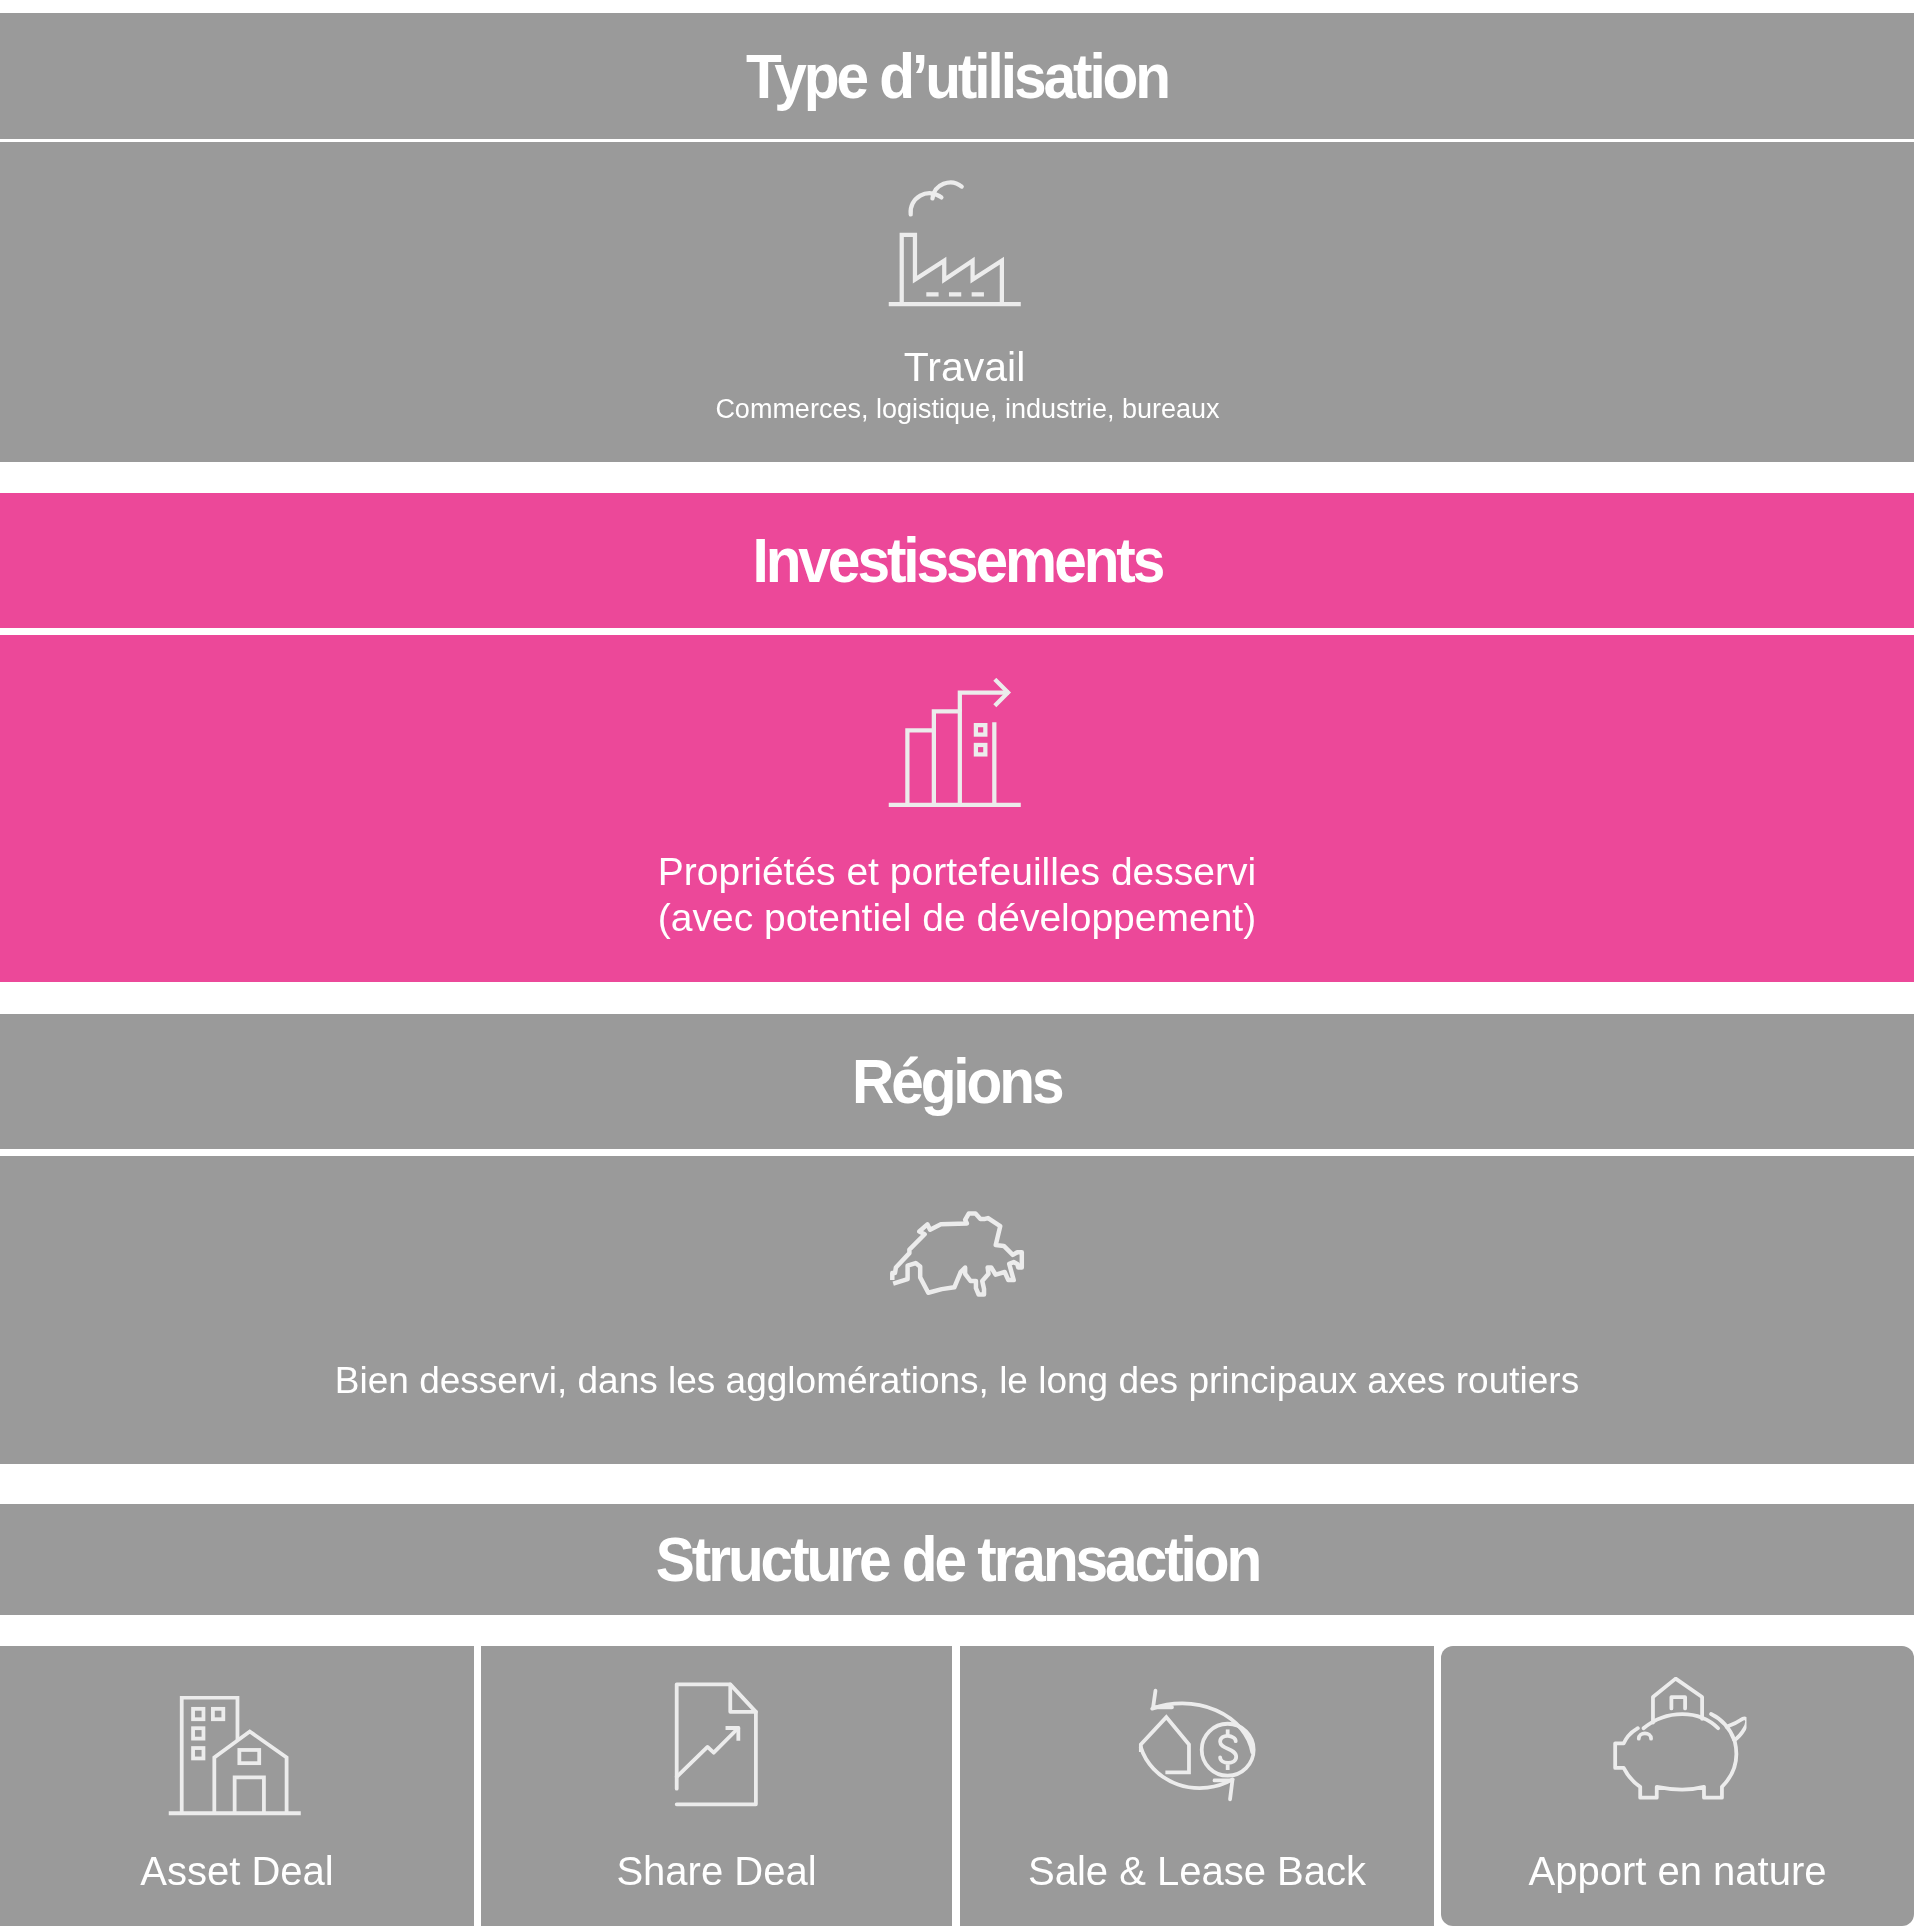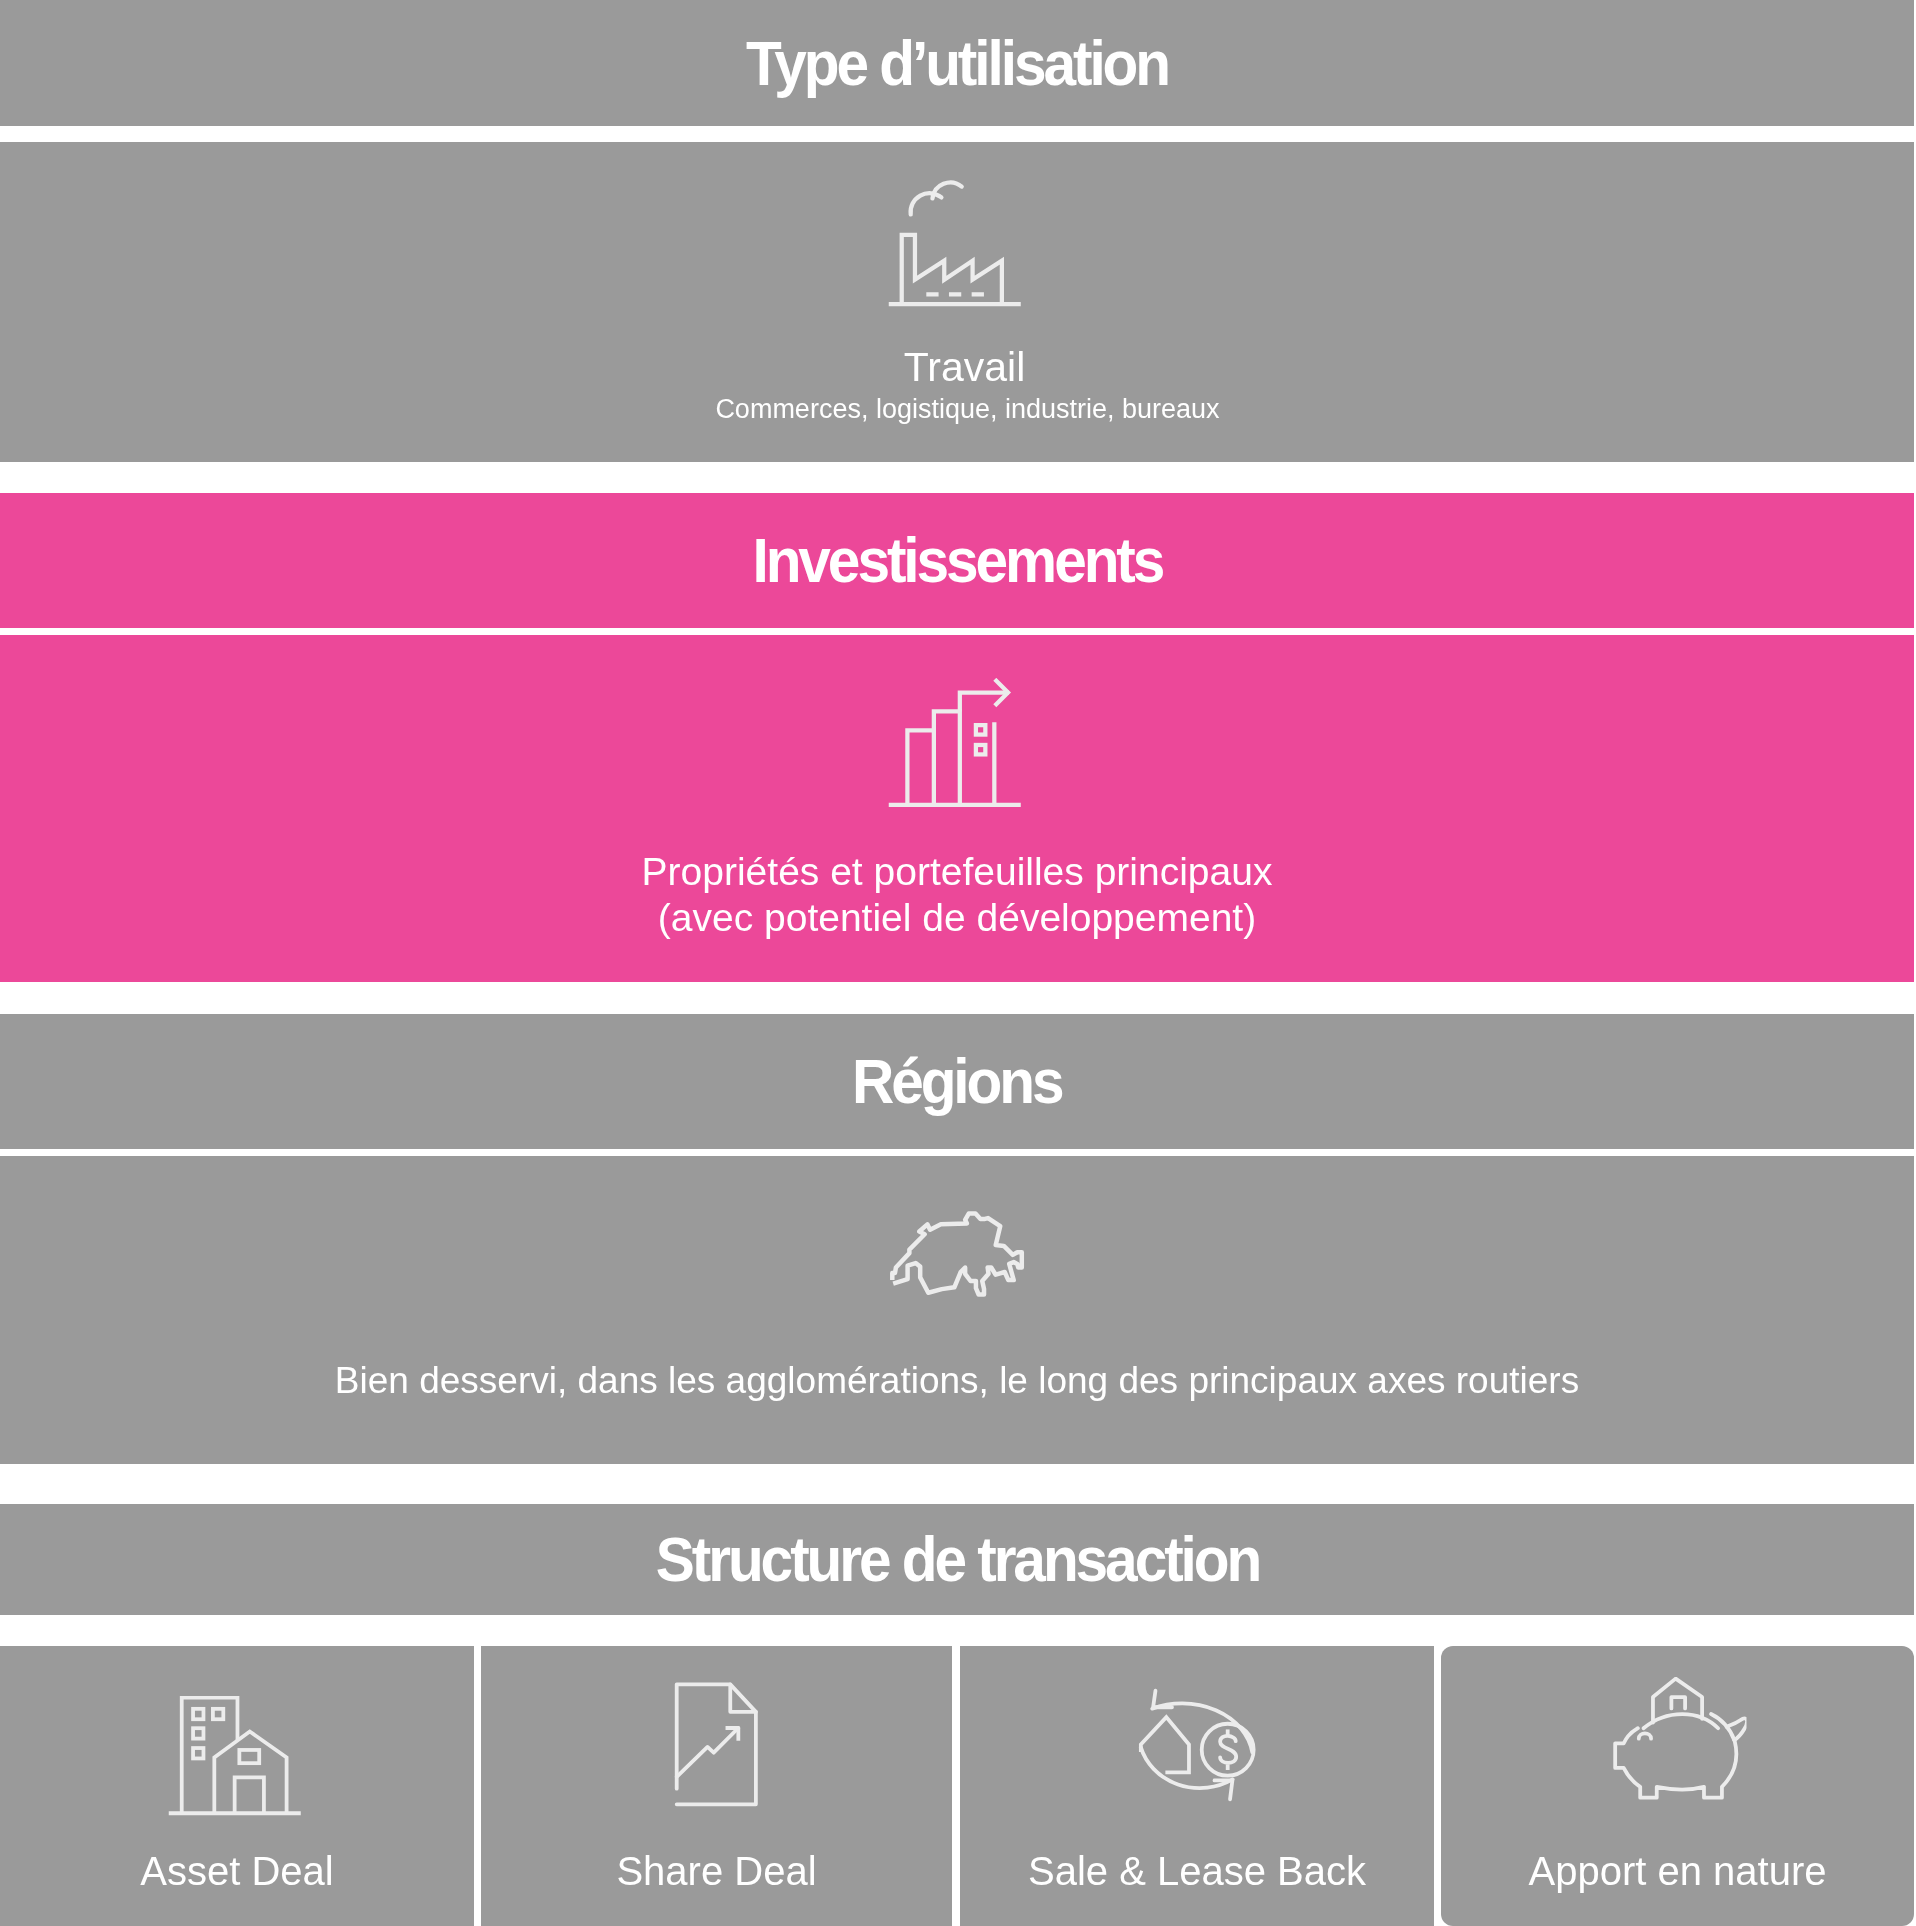--- a/index.html
+++ b/index.html
@@ -14,21 +14,21 @@
   .icon svg { display:block; }
   .txt { position:absolute; left:0; right:0; text-align:center; line-height:1; }
   .cell { position:absolute; top:1646px; height:280px; background:#9a9a9a; }
   .cell .lbl { position:absolute; left:0; right:0; top:205px; text-align:center; font-size:40px; line-height:1; }
   .cell .cicon { position:absolute; left:50%; transform:translateX(-50%); top:19px; }
   svg * { vector-effect:none; }
 </style>
 </head>
 <body>
 
-<div class="block gray hdr" style="top:0;height:126px;">
+<div class="block gray hdr" style="top:13px;height:126px;">
   <span>Type d’utilisation</span>
 </div>
 <div class="block gray" style="top:142px;height:320px;">
   <div class="icon" style="top:29px;">
     <svg width="137" height="137" viewBox="0 0 290 290" fill="none" stroke="#ececec" stroke-width="9">
       <path d="M30 342"></path>
       <path d="M0 0"></path>
 
       <path d="M47 92 A40 40 0 0 1 112 56" stroke-linecap="round"></path>
       <path d="M93 58 A38 38 0 0 1 155 33" stroke-linecap="round"></path>
@@ -52,21 +52,21 @@
       <line x1="0" y1="268" x2="280" y2="268"></line>
       <polyline points="40,268 40,110 96,110 96,268"></polyline>
       <polyline points="96,110 96,70 151,70 151,268"></polyline>
       <polyline points="151,70 151,30 255,30"></polyline>
       <polyline points="225,2 253,30 225,58"></polyline>
       <line x1="224" y1="93" x2="224" y2="268"></line>
       <rect x="185" y="99" width="20" height="20"></rect>
       <rect x="185" y="141" width="20" height="20"></rect>
     </svg>
   </div>
-  <div class="txt" style="top:217px;font-size:39px;">Propriétés et portefeuilles principaux</div>
+  <div class="txt" style="top:217px;font-size:39px;">Propriétés et portefeuilles desservi</div>
   <div class="txt" style="top:263px;font-size:39px;">(avec potentiel de développement)</div>
 </div>
 
 <div class="block gray hdr" style="top:1014px;height:135px;">
   <span>Régions</span>
 </div>
 <div class="block gray" style="top:1156px;height:308px;">
   <div class="icon" style="top:52px;">
     <svg width="142" height="95" viewBox="0 0 300 200" fill="none" stroke="#ececec" stroke-width="10" stroke-linejoin="round">
       <polyline points="20,168 20,152 26,152 28,140 58,108 58,100 92,66 80,60 98,44 104,56 128,44 186,42 182,34 190,20 205,20 216,32 226,32 233,30 260,48 250,90 268,92 288,112 298,106 308,106 308,140 300,140 298,132 290,128 280,132 290,168 278,168 270,150 250,156 240,140 232,140 234,154 220,170 224,188 224,200 212,200 206,186 206,170 194,170 182,154 182,140 172,150 158,184 130,188 100,196 82,162 82,138 72,130 54,136 54,166 22,176" transform="scale(0.95) translate(-6,-8)"></polyline>

